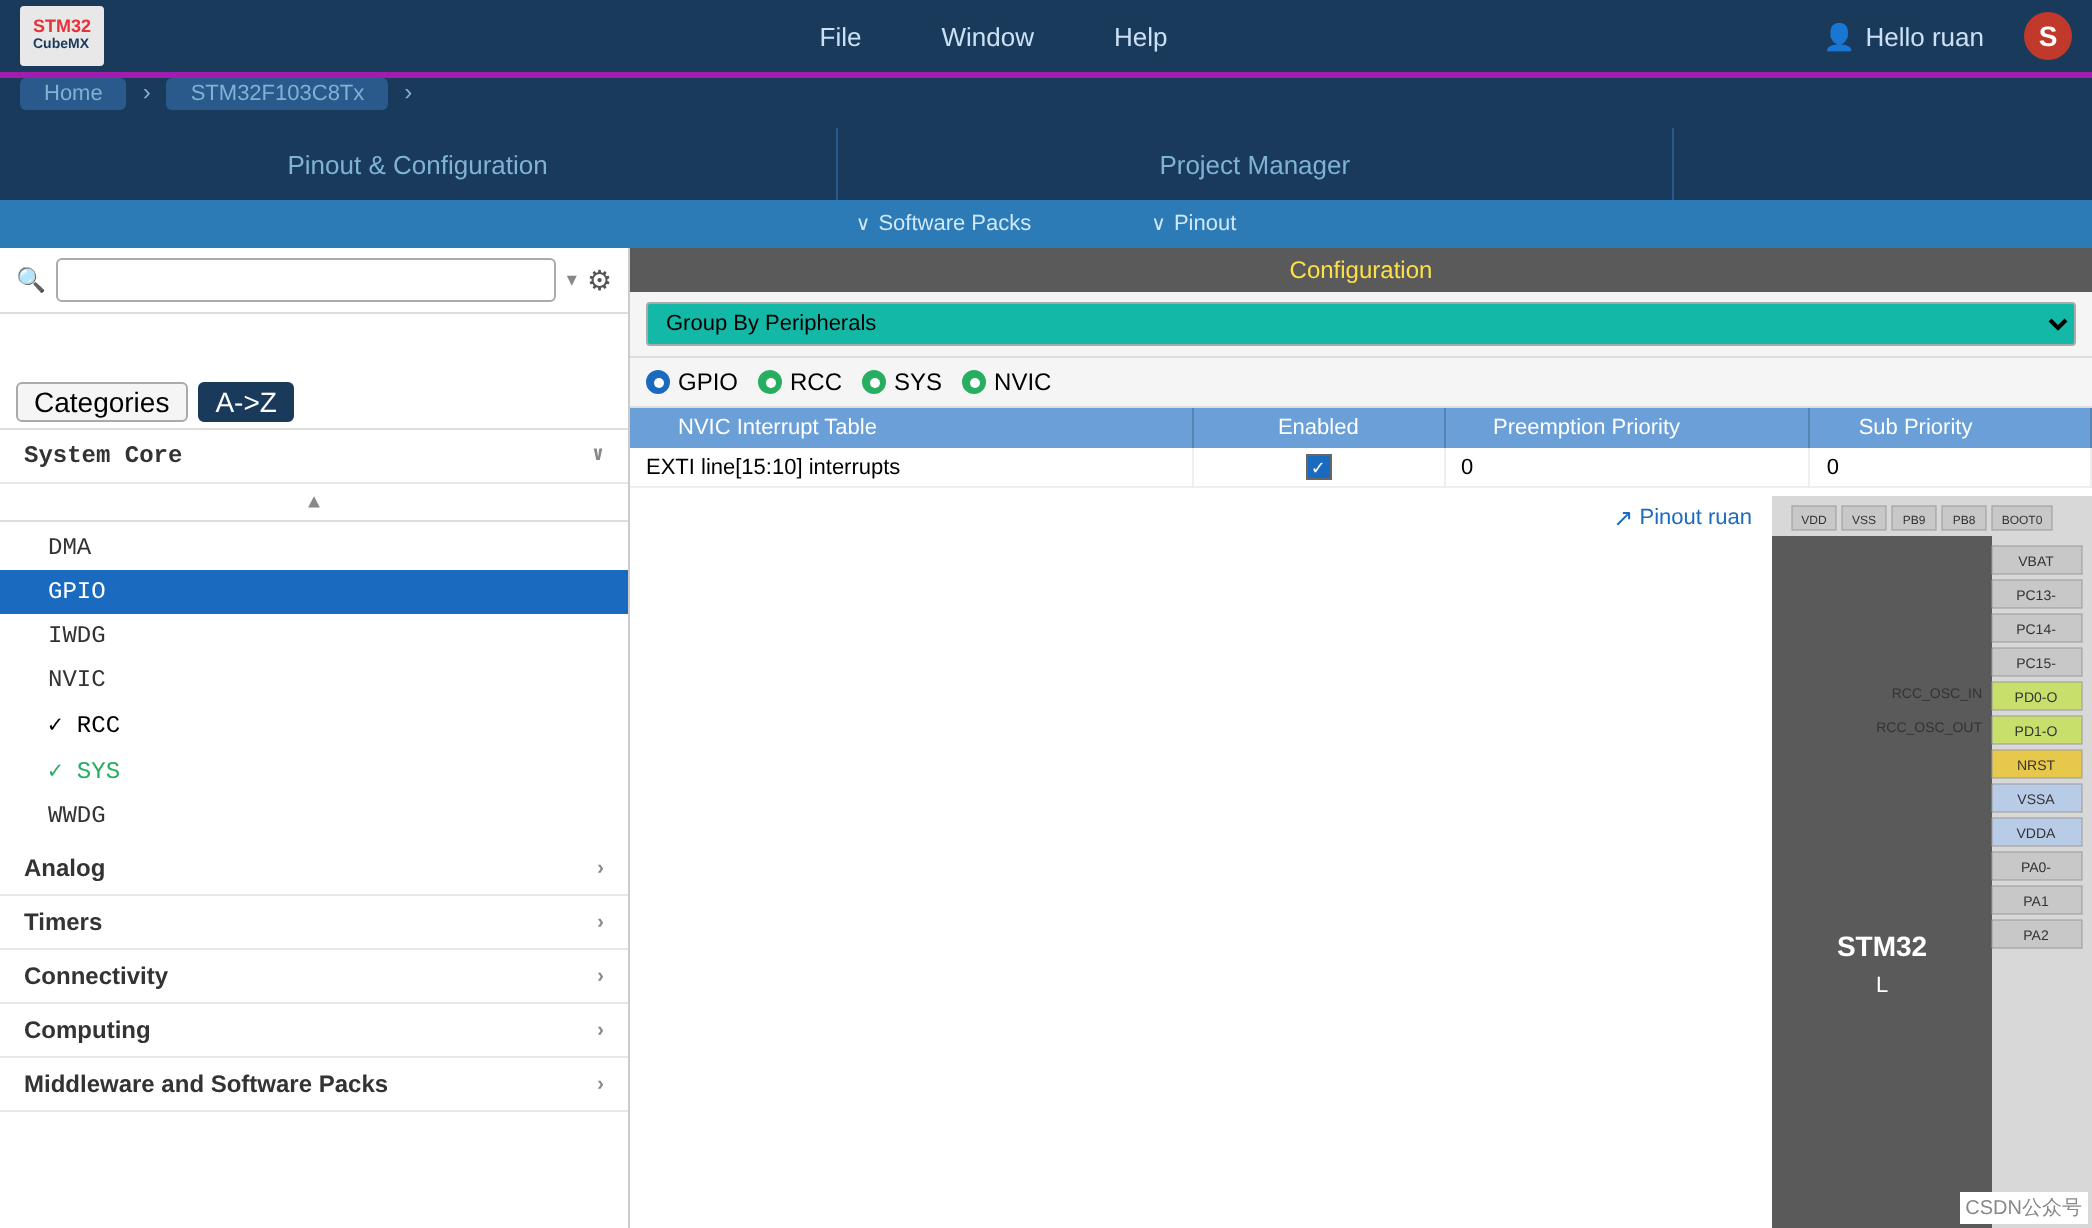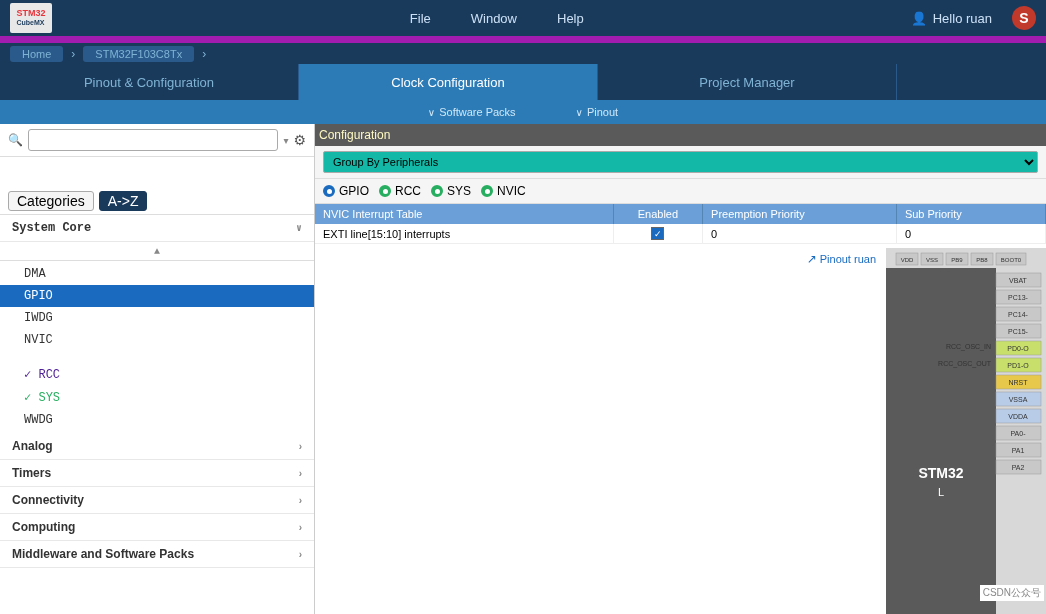--- a/index.html
+++ b/index.html
@@ -25,24 +25,24 @@
       border-radius: 2px;
     }
     .menu-items { display: flex; gap: 40px; flex: 1; justify-content: center; }
     .menu-item { color: #cce0f5; cursor: pointer; font-size: 13px; }
     .user-info { display: flex; align-items: center; gap: 5px; color: #cce0f5; font-size: 13px; }
 
     
     .breadcrumb-bar {
       background: #1a3a5c;
       display: flex;
-      align-items: center;
+      align-items: flex-start;
       height: 28px;
       padding: 0 10px;
-      border-top: 7px solid #a21caf;
+      border-top: 3px solid #a21caf;
       gap: 8px;
     }
     .breadcrumb-item {
       background: #2a5a8c;
       color: #7fb3d3;
       padding: 2px 12px;
       border-radius: 3px;
       font-size: 11px;
       cursor: pointer;
     }
@@ -180,22 +180,22 @@
     .panel-header {
       background: #e8e8e8;
       text-align: center;
       padding: 5px;
       font-size: 12px;
       color: #333;
       border-bottom: 1px solid #ccc;
     }
     .config-header {
       background: #5a5a5a;
-      color: #fef9c3;
-      text-align: left;
+      color: #fde047;
+      text-align: center;
       padding: 4px;
       font-size: 12px;
     }
     .dropdown-row {
       padding: 5px 8px;
       background: #f5f5f5;
       border-bottom: 1px solid #ddd;
     }
     .dropdown-select {
       width: 100%;
@@ -247,21 +247,21 @@
     .nvic-table table {
       width: 100%;
       border-collapse: collapse;
       font-size: 11px;
     }
     .nvic-table thead tr {
       background: #6a9fd8;
       color: white;
     }
     .nvic-table th {
-      padding: 4px 8px;
+      padding: 4px 24px;
       text-align: left;
       border-right: 1px solid #5585b5;
       font-weight: normal;
     }
     .nvic-table td {
       padding: 3px 8px;
       border-bottom: 1px solid #eee;
       border-right: 1px solid #eee;
     }
     .checkbox-cell {
@@ -295,21 +295,21 @@
     .chip-container {
       position: absolute;
       right: 0;
       top: 124px;
       width: 160px;
       bottom: 0;
     }
 
     .watermark {
       position: absolute;
-      bottom: 13px;
+      bottom: 2px;
       right: 2px;
       font-size: 10px;
       color: #888;
       background: white;
       padding: 1px 3px;
     }
   </style>
 </head>
 <body>
 
@@ -338,23 +338,20 @@
   <span class="breadcrumb-item">Home</span>
   <span class="breadcrumb-arrow">›</span>
   <span class="breadcrumb-item">STM32F103C8Tx</span>
   <span class="breadcrumb-arrow">›</span>
 </div>
 
 <div class="tab-bar">
   <div class="main-tab">
     <span>Pinout &amp; Configuration</span>
   </div>
-  <div class="main-tab active">
-    <span>Clock Configuration</span>
-  </div>
   <div class="main-tab">
     <span>Project Manager</span>
   </div>
   <div class="main-tab" style="flex:0.5;"></div>
 </div>
 
 <div class="sub-tab-bar">
   <span class="sub-tab">Software Packs</span>
   <span class="sub-tab">Pinout</span>
 </div>
@@ -379,21 +376,21 @@
         <span class="chevron">∨</span>
       </div>
       <div style="text-align:center;padding:2px;border-bottom:1px solid #ddd;">
         <span style="color:#888;font-size:10px;">▲</span>
       </div>
       <div class="category-items">
         <div class="category-item">DMA</div>
         <div class="category-item selected">GPIO</div>
         <div class="category-item">IWDG</div>
         <div class="category-item">NVIC</div>
-        <div class="category-item" style="color:#4c1d95;margin-top:12px;">✓ RCC</div>
+        <div class="category-item" style="color:#000000;">✓ RCC</div>
         <div class="category-item" style="color:#27ae60;">✓ SYS</div>
         <div class="category-item">WWDG</div>
       </div>
     </div>
 
     <div class="category-header">
       <span>Analog</span>
       <span class="chevron">›</span>
     </div>
     <div class="category-header">

